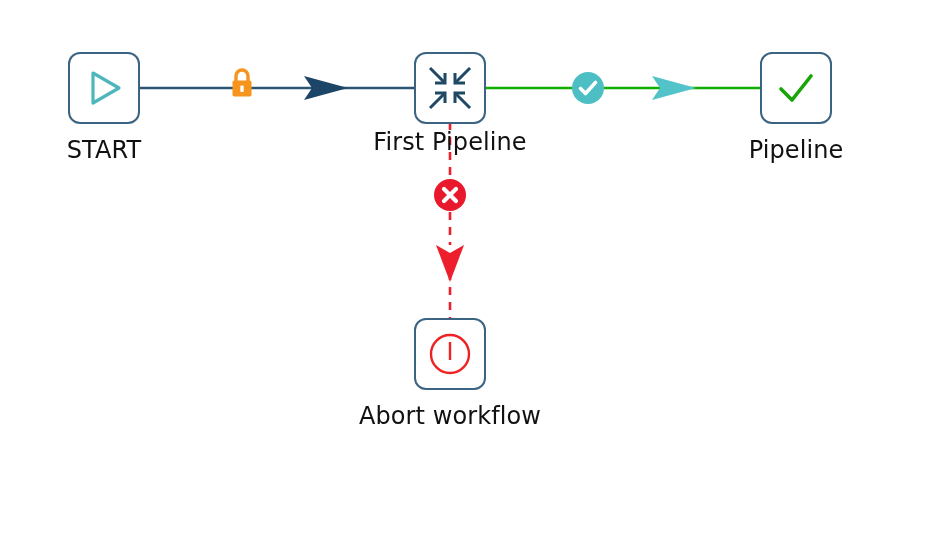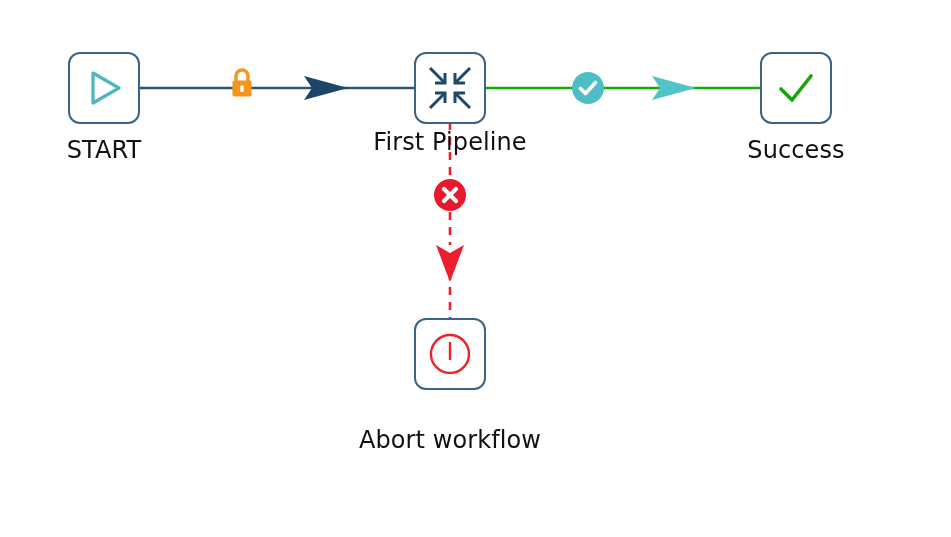--- a/index.html
+++ b/index.html
@@ -132,23 +132,23 @@
       </g>
     </svg>
   </div>
   <div class="node-label" style="left:350px; top:128px; width:200px;">First Pipeline</div>
 
   <div class="node" style="left:760px; top:52px;">
     <svg width="46" height="46" viewBox="0 0 46 46">
       <path d="M 8 24 L 19 35 L 38 11" fill="none" stroke="#17a508" stroke-width="3.6" stroke-linecap="round" stroke-linejoin="round"></path>
     </svg>
   </div>
-  <div class="node-label" style="left:696px; top:136px; width:200px;">Success</div>
+  <div class="node-label" style="left:696px; top:136px; width:200px;">Pipeline</div>
 
   <div class="node" style="left:414px; top:318px;">
     <svg width="48" height="48" viewBox="0 0 48 48">
       <circle cx="24" cy="24" r="19" fill="none" stroke="#ee2222" stroke-width="2.4"></circle>
       <line x1="24" y1="12" x2="24" y2="30" stroke="#ee2222" stroke-width="2.4"></line>
     </svg>
   </div>
-  <div class="node-label" style="left:330px; top:402px; width:240px;margin-top:24px;">Abort workflow</div>
+  <div class="node-label" style="left:330px; top:402px; width:240px;">Abort workflow</div>
 
 </div>
 
 </body></html>

